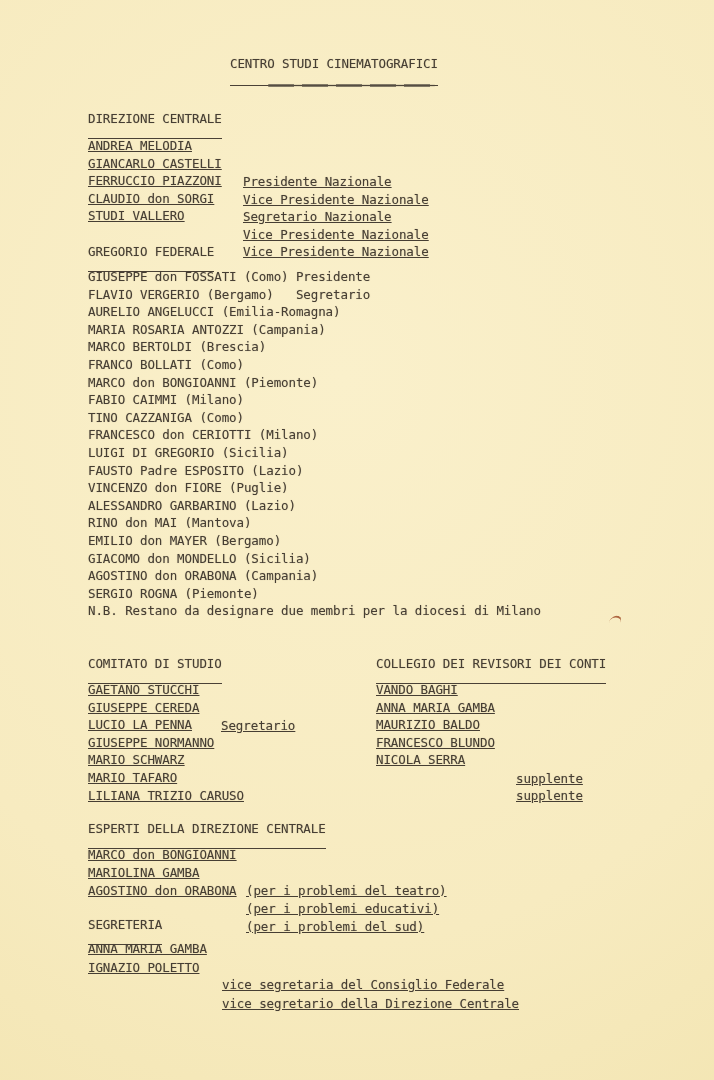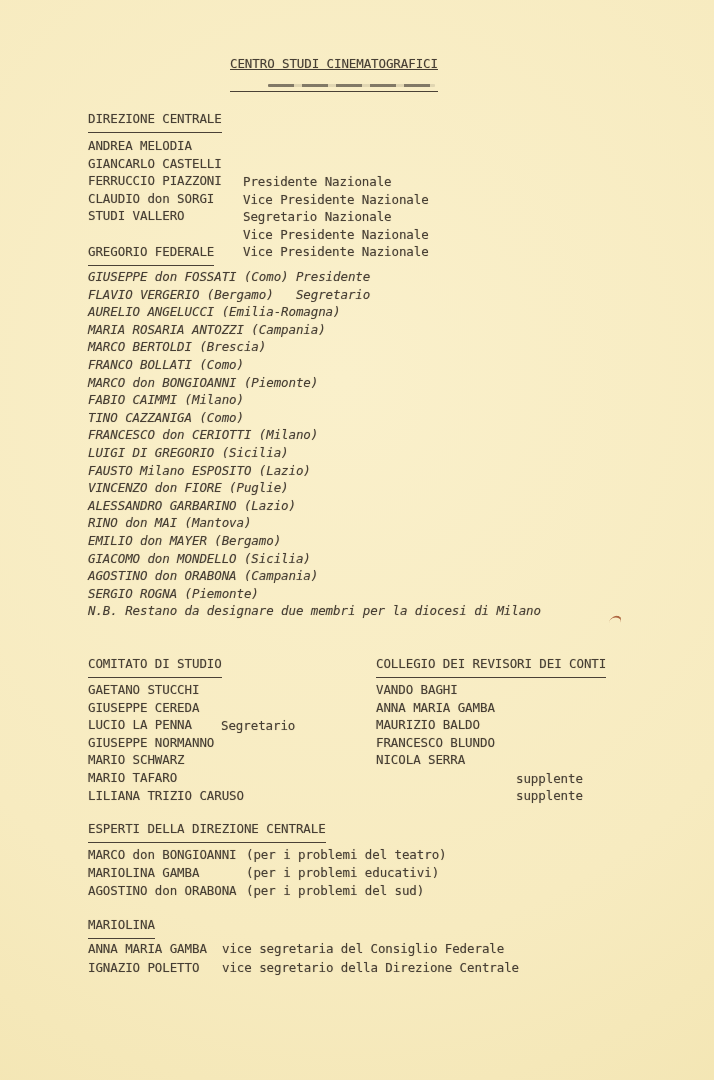--- a/index.html
+++ b/index.html
@@ -13,53 +13,52 @@
     color: #463e33;
     font-size: 12.5px;
     letter-spacing: -0.1px;
   }
   .ink { text-shadow: 0 0 1px rgba(70, 60, 48, 0.35); }
   .abs { position: absolute; }
 
   .doc-title {
     top: 56px; left: 230px;
     border-bottom: 1.6px solid #4a4136;
-    padding-bottom: 20px;
+    padding-bottom: 14px;
     white-space: pre;
-    text-decoration: underline;
   }
   .title-smear {
     top: 84px; left: 268px; width: 167px; height: 3px;
     background: repeating-linear-gradient(90deg,
       rgba(90,82,70,0.75) 0px, rgba(90,82,70,0.75) 26px,
       rgba(90,82,70,0.15) 26px, rgba(90,82,70,0.15) 34px);
     border-radius: 1px;
   }
 
   .heading {
     left: 88px;
     border-bottom: 1.5px solid #4a4136;
-    padding-bottom: 6px;
+    padding-bottom: 12px;
     white-space: pre;
   }
 
   .rows { left: 88px; }
-  .row { height: 17.6px; line-height: 17.6px; white-space: pre; display: flex; }
+  .row { height: 17.6px; line-height: 17.6px; white-space: pre; display: flex; text-decoration: underline; }
   .row .n { display: inline-block; flex: 0 0 auto; }
   .row .r { display: inline-block; margin-top: 36px; }
 
   .rows-direzione  .n { width: 155px; }
   .rows-comitato   .n { width: 133px; }
   .rows-collegio   .n { width: 140px; }
   .rows-esperti    .n { width: 158px; }
   .rows-segreteria .n { width: 134px; }
-  .rows-esperti .row, .rows-segreteria .row { height: 17.8px; line-height: 17.8px; align-items: flex-end; }
+  .rows-esperti .row, .rows-segreteria .row { height: 17.8px; line-height: 17.8px; }
   .rows-segreteria .row { height: 18.5px; line-height: 18.5px; }
 
-  .line { height: 17.6px; line-height: 17.6px; white-space: pre; font-style: italic; }
+  .line { height: 17.6px; line-height: 17.6px; white-space: pre; }
 
   .pen-mark {
     top: 615px; left: 610px; width: 11px; height: 8px;
     border-top: 2.4px solid #a3512c;
     border-radius: 70% 30% 0 0 / 100% 60% 0 0;
     transform: rotate(24deg);
     opacity: 0.85;
   }
 </style>
 </head>
@@ -85,21 +84,21 @@
     <div class="line">FLAVIO VERGERIO (Bergamo)   Segretario</div>
     <div class="line">AURELIO ANGELUCCI (Emilia-Romagna)</div>
     <div class="line">MARIA ROSARIA ANTOZZI (Campania)</div>
     <div class="line">MARCO BERTOLDI (Brescia)</div>
     <div class="line">FRANCO BOLLATI (Como)</div>
     <div class="line">MARCO don BONGIOANNI (Piemonte)</div>
     <div class="line">FABIO CAIMMI (Milano)</div>
     <div class="line">TINO CAZZANIGA (Como)</div>
     <div class="line">FRANCESCO don CERIOTTI (Milano)</div>
     <div class="line">LUIGI DI GREGORIO (Sicilia)</div>
-    <div class="line">FAUSTO Milano ESPOSITO (Lazio)</div>
+    <div class="line">FAUSTO Padre ESPOSITO (Lazio)</div>
     <div class="line">VINCENZO don FIORE (Puglie)</div>
     <div class="line">ALESSANDRO GARBARINO (Lazio)</div>
     <div class="line">RINO don MAI (Mantova)</div>
     <div class="line">EMILIO don MAYER (Bergamo)</div>
     <div class="line">GIACOMO don MONDELLO (Sicilia)</div>
     <div class="line">AGOSTINO don ORABONA (Campania)</div>
     <div class="line">SERGIO ROGNA (Piemonte)</div>
     <div class="line">N.B. Restano da designare due membri per la diocesi di Milano</div>
   </div>
 
@@ -124,21 +123,21 @@
     <div class="row"><span class="n">NICOLA SERRA</span><span class="r">supplente</span></div>
   </div>
 
   <div class="abs heading" style="top:821px">ESPERTI DELLA DIREZIONE CENTRALE</div>
   <div class="abs rows rows-esperti" style="top:846px">
     <div class="row"><span class="n">MARCO don BONGIOANNI</span><span class="r">(per i problemi del teatro)</span></div>
     <div class="row"><span class="n">MARIOLINA GAMBA</span><span class="r">(per i problemi educativi)</span></div>
     <div class="row"><span class="n">AGOSTINO don ORABONA</span><span class="r">(per i problemi del sud)</span></div>
   </div>
 
-  <div class="abs heading" style="top:917px">MARIOLINA</div>
+  <div class="abs heading" style="top:917px">SEGRETERIA</div>
   <div class="abs rows rows-segreteria" style="top:940px">
     <div class="row"><span class="n">ANNA MARIA GAMBA</span><span class="r">vice segretaria del Consiglio Federale</span></div>
     <div class="row"><span class="n">IGNAZIO POLETTO</span><span class="r">vice segretario della Direzione Centrale</span></div>
   </div>
 
   <div class="abs pen-mark"></div>
 
 </div>
 
 </body></html>

